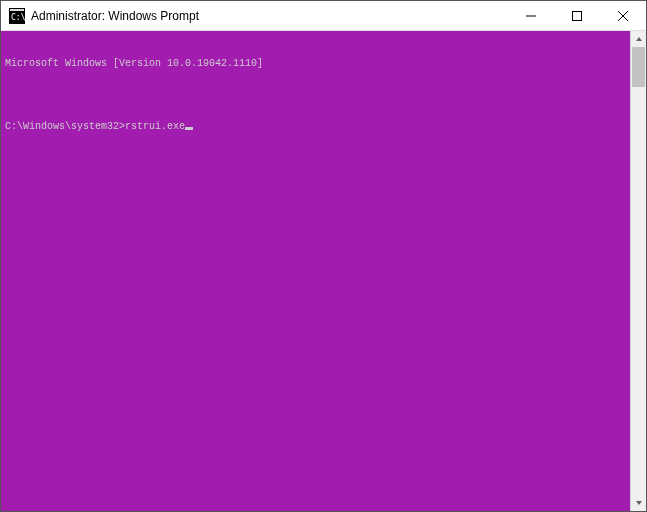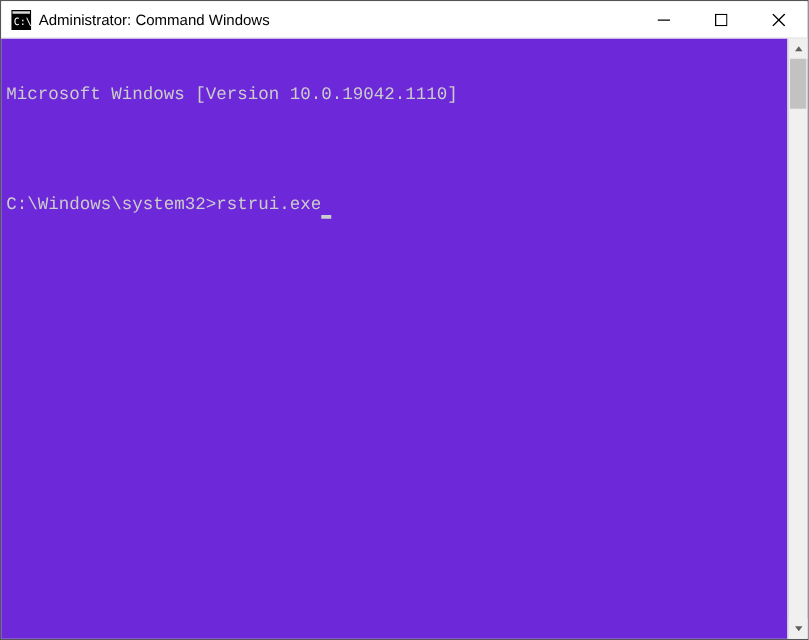--- a/index.html
+++ b/index.html
@@ -69,35 +69,35 @@
       stroke-width: 1;
       fill: none;
     }
     .content-wrap {
       flex: 1;
       display: flex;
       min-height: 0;
     }
     .terminal {
       flex: 1;
-      background: #6d28d9;
+      background: #a21caf;
       color: #cccccc;
       font-family: Consolas, "Courier New", monospace;
-      font-size: 14px;
+      font-size: 10px;
       line-height: 1.25;
       padding: 2px 4px;
       white-space: pre;
       overflow: hidden;
     }
     .terminal .line {
       display: block;
     }
     .prompt-line {
       display: flex;
-      align-items: flex-end;
+      align-items: center;
     }
     .cursor {
       display: inline-block;
       width: 8px;
       height: 3px;
       background: #cccccc;
       margin-left: 0;
       vertical-align: baseline;
       position: relative;
       top: 2px;
@@ -150,21 +150,21 @@
 
 <div class="window">
   <div class="titlebar">
     <div class="titlebar-icon">
       <svg viewBox="0 0 16 16">
         <rect x="0" y="0" width="16" height="16" fill="#000"></rect>
         <rect x="1" y="1" width="14" height="2" fill="#d8d8d8"></rect>
         <text x="2" y="12" font-size="8" font-family="monospace" fill="#fff">C:\</text>
       </svg>
     </div>
-    <div class="titlebar-title">Administrator: Command Windows</div>
+    <div class="titlebar-title">Administrator: Windows Prompt</div>
     <div class="titlebar-controls">
       <button class="titlebar-btn">
         <svg viewBox="0 0 10 10">
           <line x1="0" y1="5" x2="10" y2="5"></line>
         </svg>
       </button>
       <button class="titlebar-btn">
         <svg viewBox="0 0 10 10">
           <rect x="0.5" y="0.5" width="9" height="9"></rect>
         </svg>

